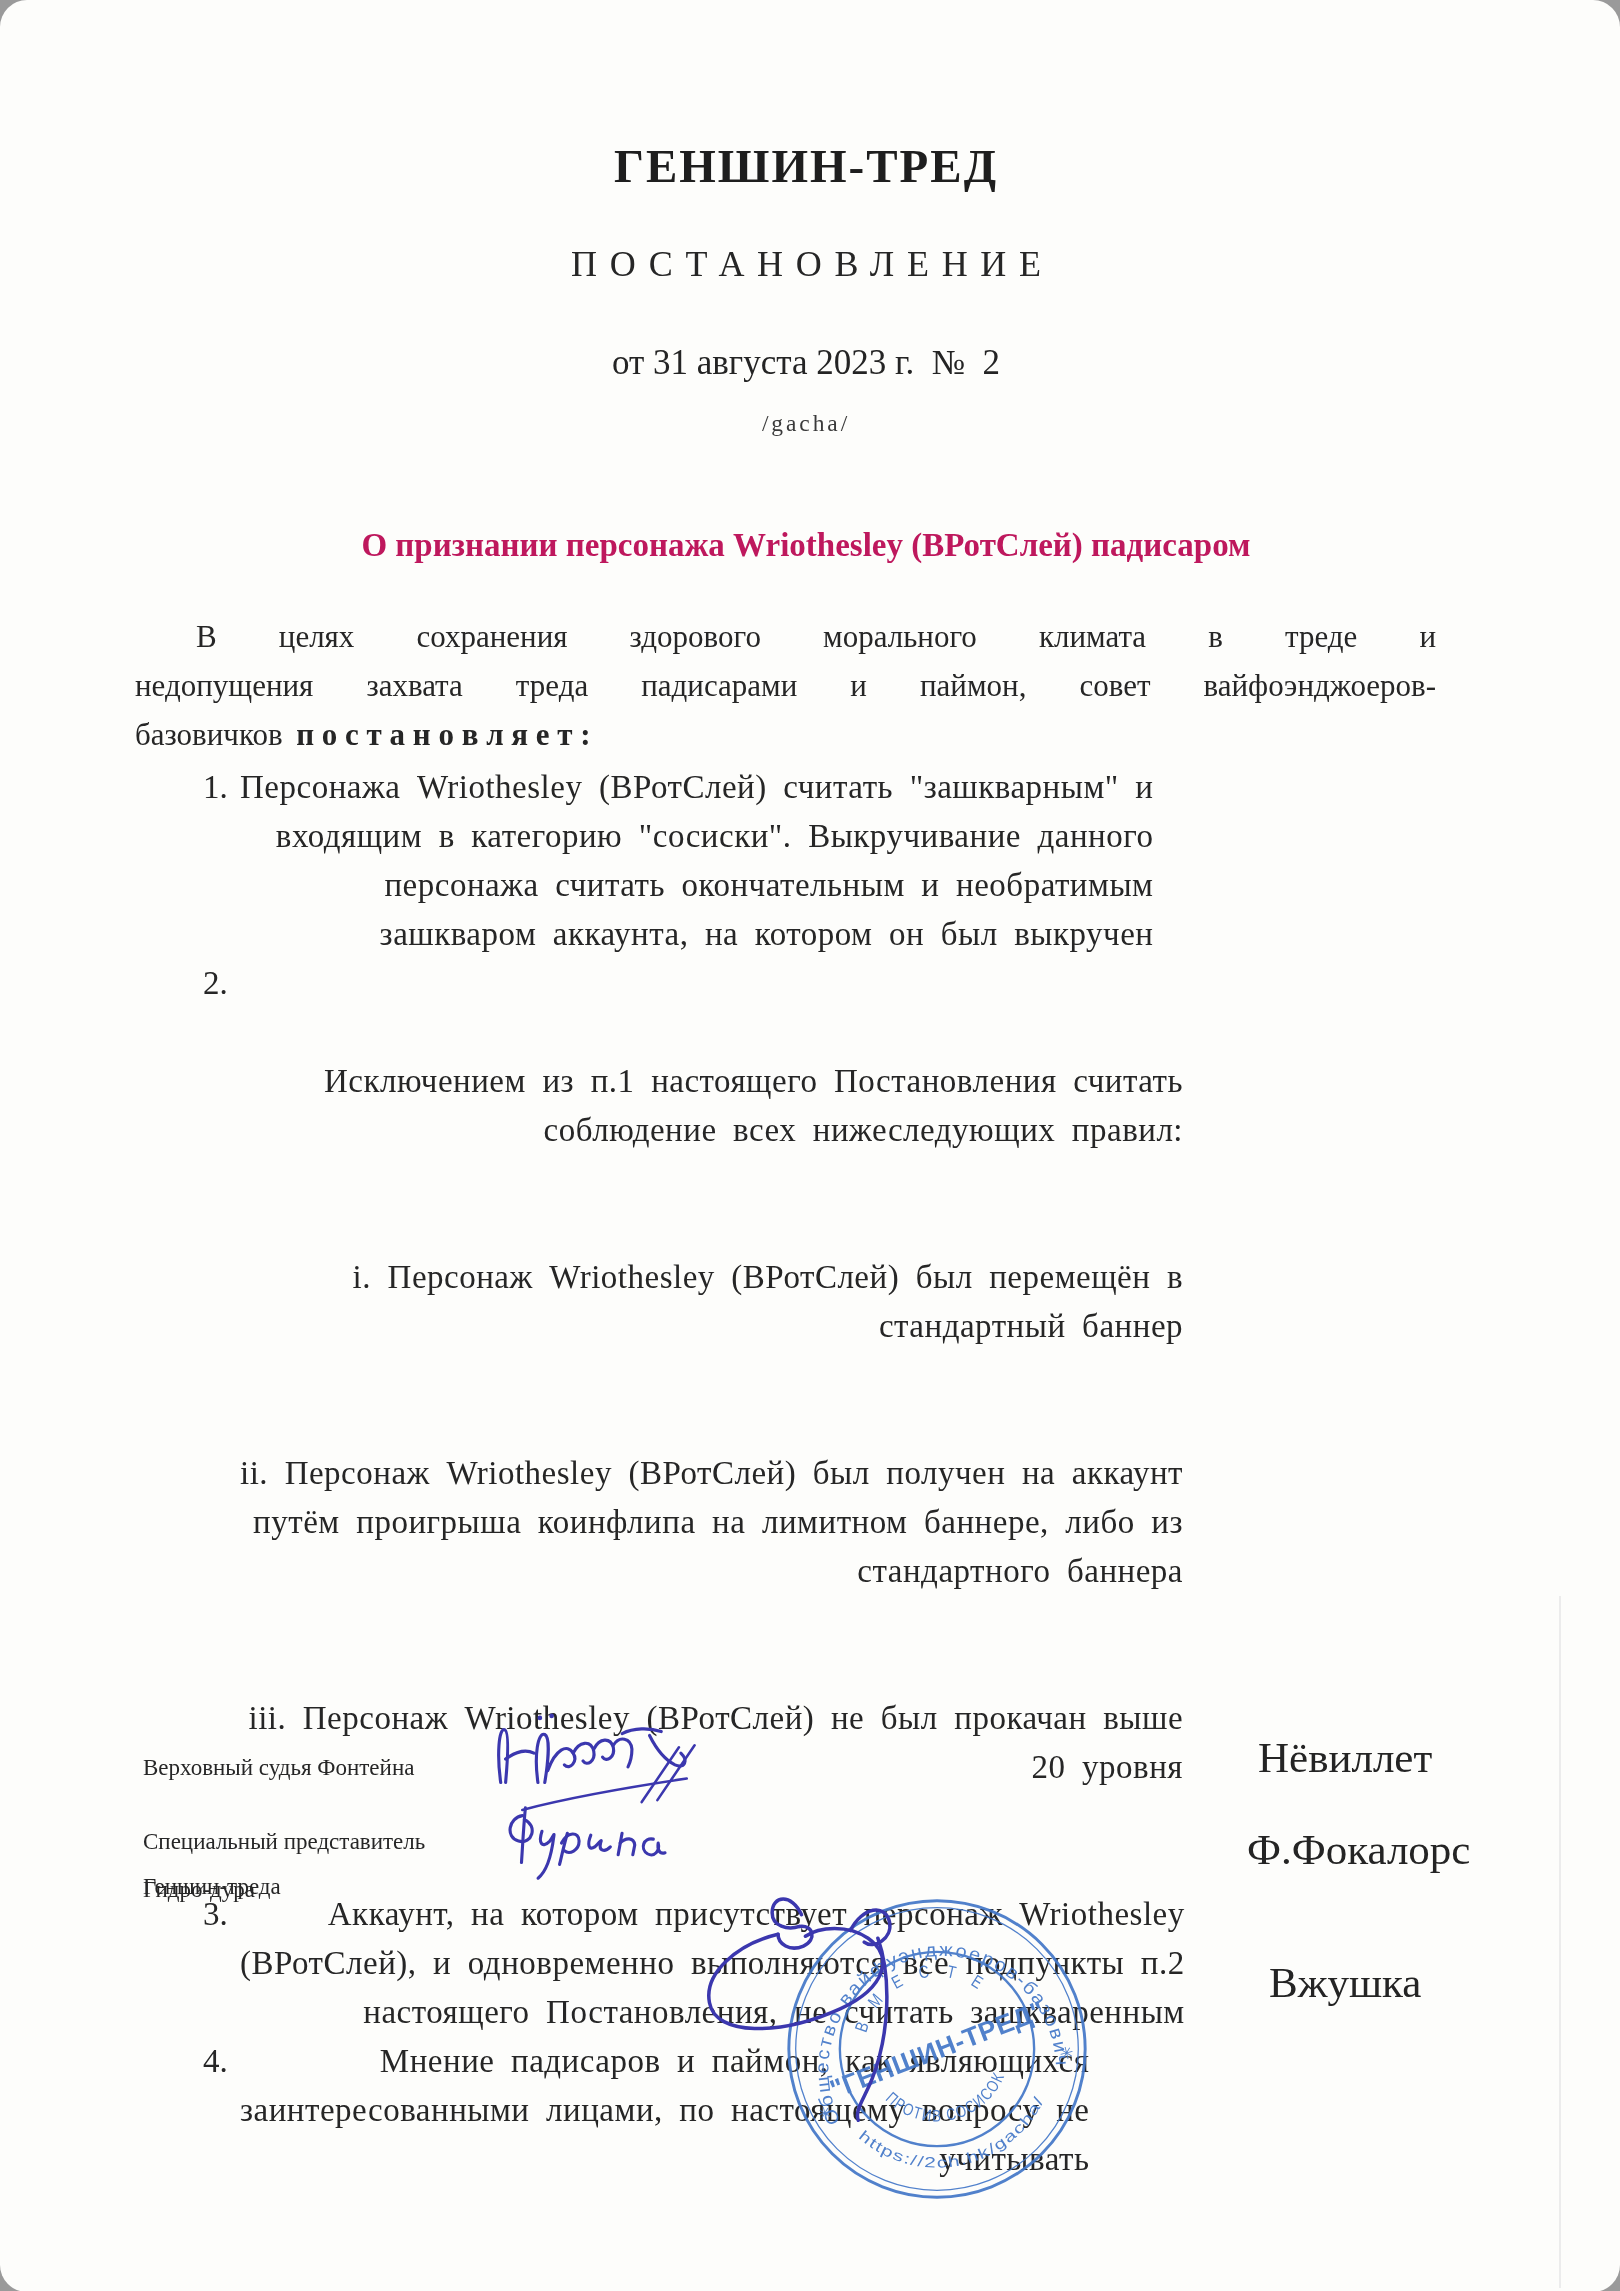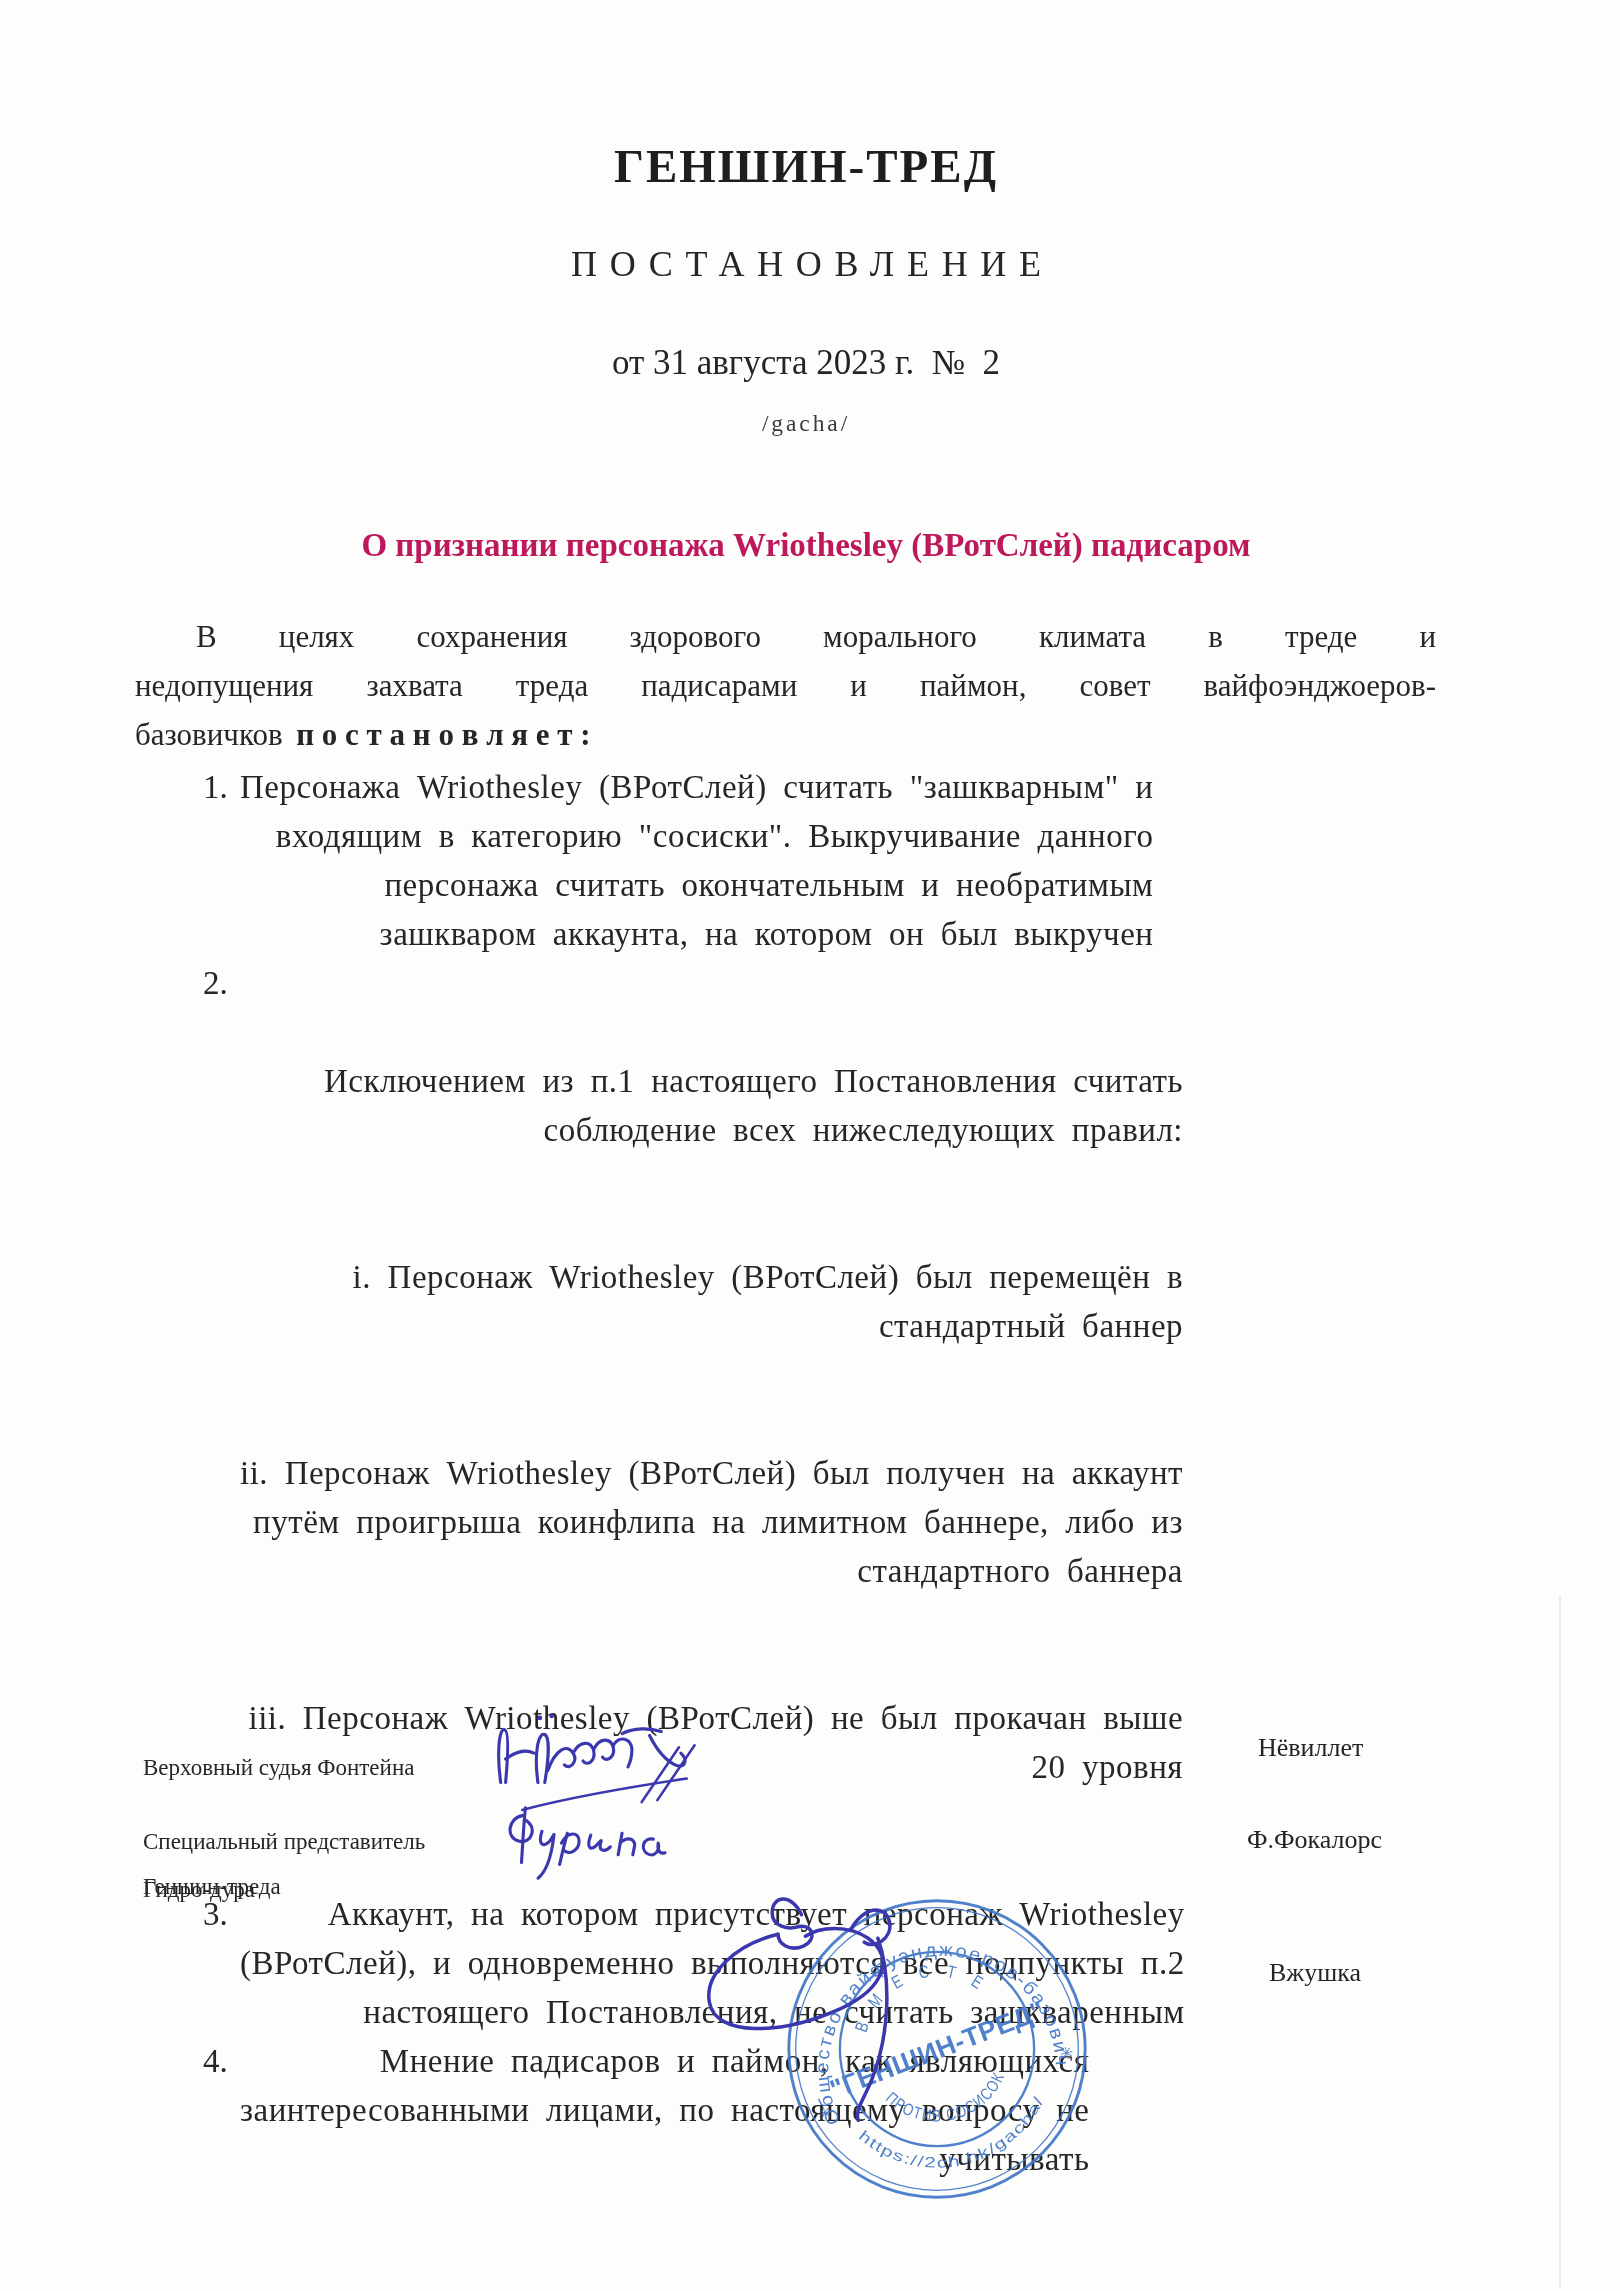--- a/index.html
+++ b/index.html
@@ -1,37 +1,38 @@
 <!DOCTYPE html>
 <html style="--ink: #3b37ae; --stamp: #4377c8;"><head>
 <meta charset="utf-8">
 <style>
   html,body{margin:0;padding:0;background:#9a9a9a;}
   .page{
     position:relative;width:1620px;height:2292px;background:#fdfdfb;
     font-family:"Liberation Serif","DejaVu Serif",serif;color:#2a2a2a;overflow:hidden;
     margin:0 auto;
+    border-radius:27px;
   }
   .abs{position:absolute;}
   .center-col{position:absolute;left:137px;width:1338px;text-align:center;}
   .org-title{top:139px;font-size:47px;font-weight:bold;letter-spacing:2px;color:#1e1e1e;}
   .doc-type{top:243px;font-size:36px;letter-spacing:12.7px;text-indent:12.7px;color:#262626;}
   .date-line{top:343px;font-size:35px;white-space:pre;color:#242424;}
   .board{top:410px;font-size:23.5px;letter-spacing:2.9px;color:#3a3a3a;}
   .subject{top:527px;font-size:33px;font-weight:bold;color:#be185d;}
   .preamble{position:absolute;left:135px;top:612px;width:1301px;font-size:31px;line-height:49px;color:#262626;}
   .jline{text-align:justify;text-align-last:justify;}
   .jline.first{padding-left:61px;}
   .pline3 .verb{font-weight:bold;margin-left:13.7px;white-space:pre;}
   .olist{position:absolute;left:203px;top:763px;width:1235px;font-size:33px;line-height:49px;color:#262626;}
   .oitem{display:flex;align-items:flex-start;}
   .onum{flex:0 0 37px;}
   .otext{white-space:pre-wrap;letter-spacing:0.5px;word-spacing:7.8px;max-width:1157px;text-align:right;}
   .sig-role{position:absolute;left:143px;font-size:23px;line-height:45px;white-space:pre-wrap;color:#262626;}
-  .sig-name{position:absolute;font-size:26px;color:#242424;}
+  .sig-name{position:absolute;font-size:43px;color:#242424;}
   .sigsvg{position:absolute;}
   .sig{stroke:var(--ink,#3b37ae);fill:none;stroke-width:3.2;stroke-linecap:round;stroke-linejoin:round;}
   .sig.thin{stroke-width:2.6;}
   .sigdot{fill:var(--ink,#3b37ae);stroke:none;}
   .stampsvg{position:absolute;left:780px;top:1892px;opacity:0.92;}
   .ring{stroke:var(--stamp,#4377c8);fill:none;}
   .stamp-text{fill:var(--stamp,#4377c8);font-family:"Liberation Sans","DejaVu Sans",sans-serif;}
   .st-society{font-size:19px;letter-spacing:2px;}
   .st-url{font-size:15px;letter-spacing:1px;}
   .st-vmeste{font-size:18px;letter-spacing:8px;}

